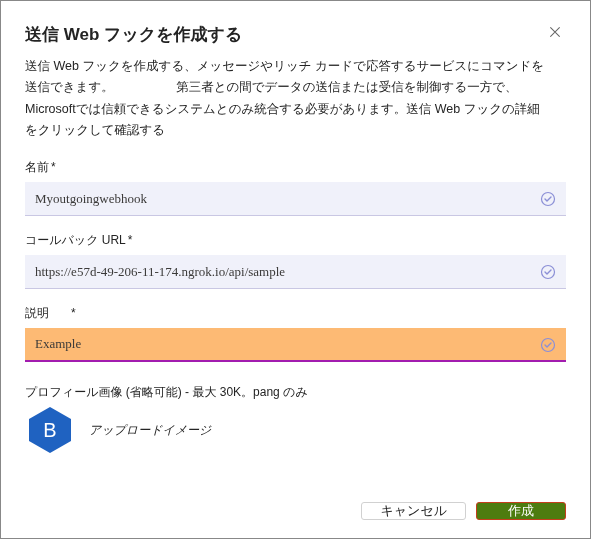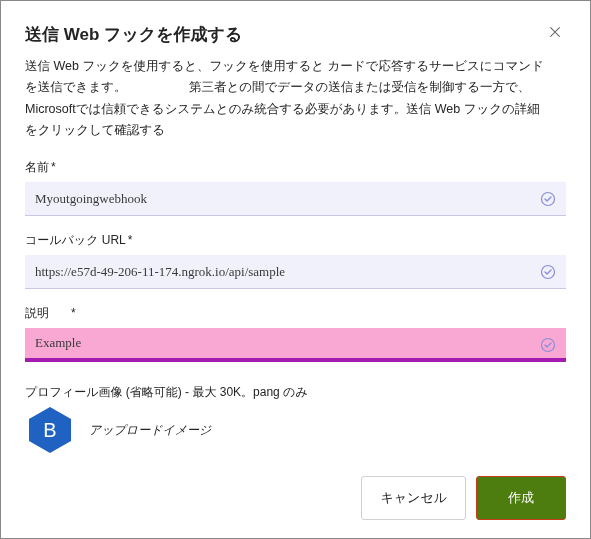--- a/index.html
+++ b/index.html
@@ -57,22 +57,22 @@
     padding: 6px 34px 6px 10px;
     font-size: 13px;
     font-family: Liberation Serif, serif;
     border: none;
     background: #f0f1fa;
     border-bottom: 1px solid #c9c7e3;
     color: #3b3a39;
     outline: none;
   }
   .text-input.active {
-    background: #f9a8d4;
-    border-bottom: 4px solid #a21caf;
+    background: #fdba74;
+    border-bottom: 2px solid #a21caf;
   }
   .check-icon {
     position: absolute;
     right: 10px;
     width: 16px;
     height: 16px;
     display: flex;
     align-items: center;
     justify-content: center;
   }
@@ -110,21 +110,21 @@
   }
   .footer {
     position: absolute;
     bottom: 18px;
     right: 24px;
     display: flex;
     gap: 10px;
   }
   .btn {
     min-width: 90px;
-    height: 44px;
+    height: 18px;
     padding: 0 18px;
     font-size: 13px;
     font-family: inherit;
     border-radius: 3px;
     cursor: pointer;
     display: inline-flex;
     align-items: center;
     justify-content: center;
   }
   .btn-secondary {
@@ -143,21 +143,21 @@
 
 <div class="header-row">
   <div class="title">送信 Web フックを作成する</div>
   <div class="close-btn">
     <svg viewBox="0 0 16 16" width="14" height="14">
         <path d="M3 3 L13 13 M13 3 L3 13" stroke="#666" stroke-width="1.2" fill="none" stroke-linecap="round"></path>
       </svg>
   </div>
 </div>
 
-<div class="description">送信 Web フックを使用すると、フックを使用すると カードで応答するサービスにコマンドを送信できます。　　　　　第三者との間でデータの送信または受信を制御する一方で、Microsoftでは信頼できるシステムとのみ統合する必要があります。送信 Web フックの詳細をクリックして確認する</div>
+<div class="description">送信 Web フックを作成する、メッセージやリッチ カードで応答するサービスにコマンドを送信できます。　　　　　第三者との間でデータの送信または受信を制御する一方で、Microsoftでは信頼できるシステムとのみ統合する必要があります。送信 Web フックの詳細をクリックして確認する</div>
 
 <div class="field-group">
   <label class="field-label">
     <span>名前</span><span class="req-star">*</span>
   </label>
   <div class="input-wrap">
     <input type="text" class="text-input" value="Myoutgoingwebhook" style="">
     <span class="check-icon">
       <svg viewBox="0 0 16 16">
           <circle cx="8" cy="8" r="6.5" fill="none" stroke="#8b8fd6" stroke-width="1.2"></circle>

